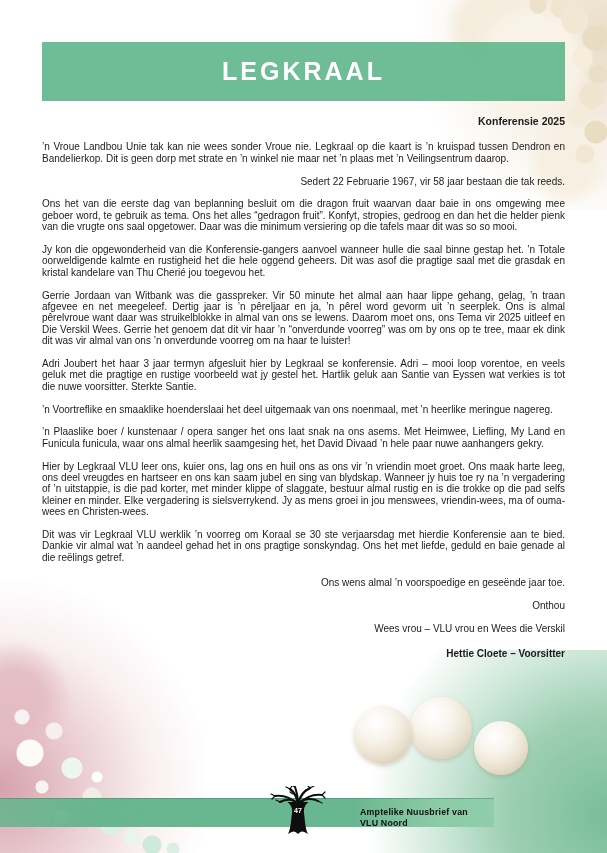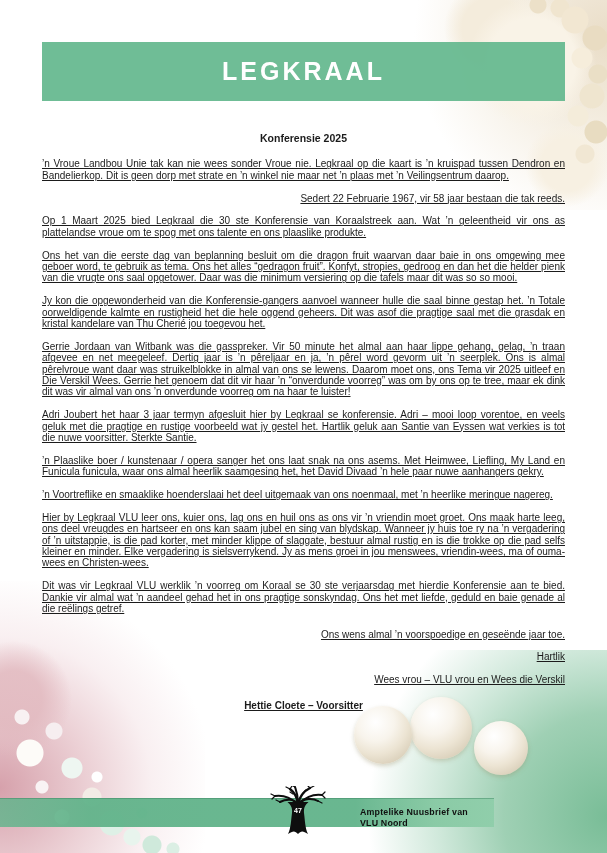--- a/index.html
+++ b/index.html
@@ -69,25 +69,25 @@
   }
   .banner h1{
     margin:0;color:#ffffff;font-size:25px;font-weight:bold;letter-spacing:3px;
   }
 
   
   .article{
     position:absolute;left:42px;top:116px;width:523px;z-index:2;
     font-size:10px;line-height:11.4px;color:#1b1b1b;text-align:justify;
   }
-  .article h2{font-size:10.5px;margin:17px 0 14px 0;text-align:center;}
-  .article p{margin:0 0 11.4px 0;text-decoration:underline;}
+  .article h2{font-size:10.5px;margin:0 0 14px 0;text-align:right;}
+  .article p{margin:0 0 11.4px 0;}
   .article p.no-justify{text-align:right;}
   .article p.extra-before{margin-top:14px;}
-  .article p.signature{font-weight:bold;text-align:center;}
+  .article p.signature{font-weight:bold;text-align:right;}
 
   
   .footer-band{
     position:absolute;left:0;top:798px;width:494px;height:29px;z-index:2;
     background:linear-gradient(to right,
       rgba(98,180,140,.82) 0%, rgba(97,179,138,.95) 18%,
       rgba(97,179,138,.95) 72%, rgba(128,198,158,.88) 88%, rgba(140,205,168,.85) 100%);
     box-shadow:inset 0 1px 0 rgba(60,130,95,.45);
   }
   .footer-text{
@@ -115,31 +115,30 @@
   <div class="pearl pearl-3"></div>
 
   <div class="banner">
     <h1>LEGKRAAL</h1>
   </div>
 
   <div class="article">
     <h2>Konferensie 2025</h2>
     <p>’n Vroue Landbou Unie tak kan nie wees sonder Vroue nie. Legkraal op die kaart is ’n kruispad tussen Dendron en Bandelierkop. Dit is geen dorp met strate en ’n winkel nie maar net ’n plaas met ’n Veilingsentrum daarop.</p>
     <p class="no-justify">Sedert 22 Februarie 1967, vir 58 jaar bestaan die tak reeds.</p>
-    <p>Op 1 Maart 2025 bied Legkraal die 30 ste Konferensie van Koraalstreek aan. Wat ’n geleentheid vir ons as plattelandse vroue om te spog met ons talente en ons plaaslike produkte.</p>
     <p>Ons het van die eerste dag van beplanning besluit om die dragon fruit waarvan daar baie in ons omgewing mee geboer word, te gebruik as tema. Ons het alles “gedragon fruit”. Konfyt, stropies, gedroog en dan het die helder pienk van die vrugte ons saal opgetower. Daar was die minimum versiering op die tafels maar dit was so so mooi.</p>
     <p>Jy kon die opgewonderheid van die Konferensie-gangers aanvoel wanneer hulle die saal binne gestap het. ’n Totale oorweldigende kalmte en rustigheid het die hele oggend geheers. Dit was asof die pragtige saal met die grasdak en kristal kandelare van Thu Cherié jou toegevou het.</p>
     <p>Gerrie Jordaan van Witbank was die gasspreker. Vir 50 minute het almal aan haar lippe gehang, gelag, ’n traan afgevee en net meegeleef. Dertig jaar is ’n pêreljaar en ja, ’n pêrel word gevorm uit ’n seerplek. Ons is almal pêrelvroue want daar was struikelblokke in almal van ons se lewens. Daarom moet ons, ons Tema vir 2025 uitleef en Die Verskil Wees. Gerrie het genoem dat dit vir haar ’n “onverdunde voorreg” was om by ons op te tree, maar ek dink dit was vir almal van ons ’n onverdunde voorreg om na haar te luister!</p>
     <p>Adri Joubert het haar 3 jaar termyn afgesluit hier by Legkraal se konferensie. Adri – mooi loop vorentoe, en veels geluk met die pragtige en rustige voorbeeld wat jy gestel het. Hartlik geluk aan Santie van Eyssen wat verkies is tot die nuwe voorsitter. Sterkte Santie.</p>
+    <p>’n Voortreflike en smaaklike hoenderslaai het deel uitgemaak van ons noenmaal, met ’n heerlike meringue nagereg.</p>
     <p>’n Plaaslike boer / kunstenaar / opera sanger het ons laat snak na ons asems. Met Heimwee, Liefling, My Land en Funicula funicula, waar ons almal heerlik saamgesing het, het David Divaad ’n hele paar nuwe aanhangers gekry.</p>
-    <p>’n Voortreflike en smaaklike hoenderslaai het deel uitgemaak van ons noenmaal, met ’n heerlike meringue nagereg.</p>
     <p>Hier by Legkraal VLU leer ons, kuier ons, lag ons en huil ons as ons vir ’n vriendin moet groet. Ons maak harte leeg, ons deel vreugdes en hartseer en ons kan saam jubel en sing van blydskap. Wanneer jy huis toe ry na ’n vergadering of ’n uitstappie, is die pad korter, met minder klippe of slaggate, bestuur almal rustig en is die trokke op die pad selfs kleiner en minder. Elke vergadering is sielsverrykend. Jy as mens groei in jou menswees, vriendin-wees, ma of ouma-wees en Christen-wees.</p>
     <p>Dit was vir Legkraal VLU werklik ’n voorreg om Koraal se 30 ste verjaarsdag met hierdie Konferensie aan te bied. Dankie vir almal wat ’n aandeel gehad het in ons pragtige sonskyndag. Ons het met liefde, geduld en baie genade al die reëlings getref.</p>
     <p class="no-justify extra-before">Ons wens almal ’n voorspoedige en geseënde jaar toe.</p>
-    <p class="no-justify">Hartlik</p>
+    <p class="no-justify">Onthou</p>
     <p class="no-justify">Wees vrou – VLU vrou en Wees die Verskil</p>
     <p class="signature extra-before">Hettie Cloete – Voorsitter</p>
   </div>
 
   <div class="footer-band">
     <div class="footer-text">Amptelike Nuusbrief van VLU Noord</div>
   </div>
 
   <div class="tree">
     <svg viewBox="0 0 56 50" xmlns="http://www.w3.org/2000/svg" aria-hidden="true">

